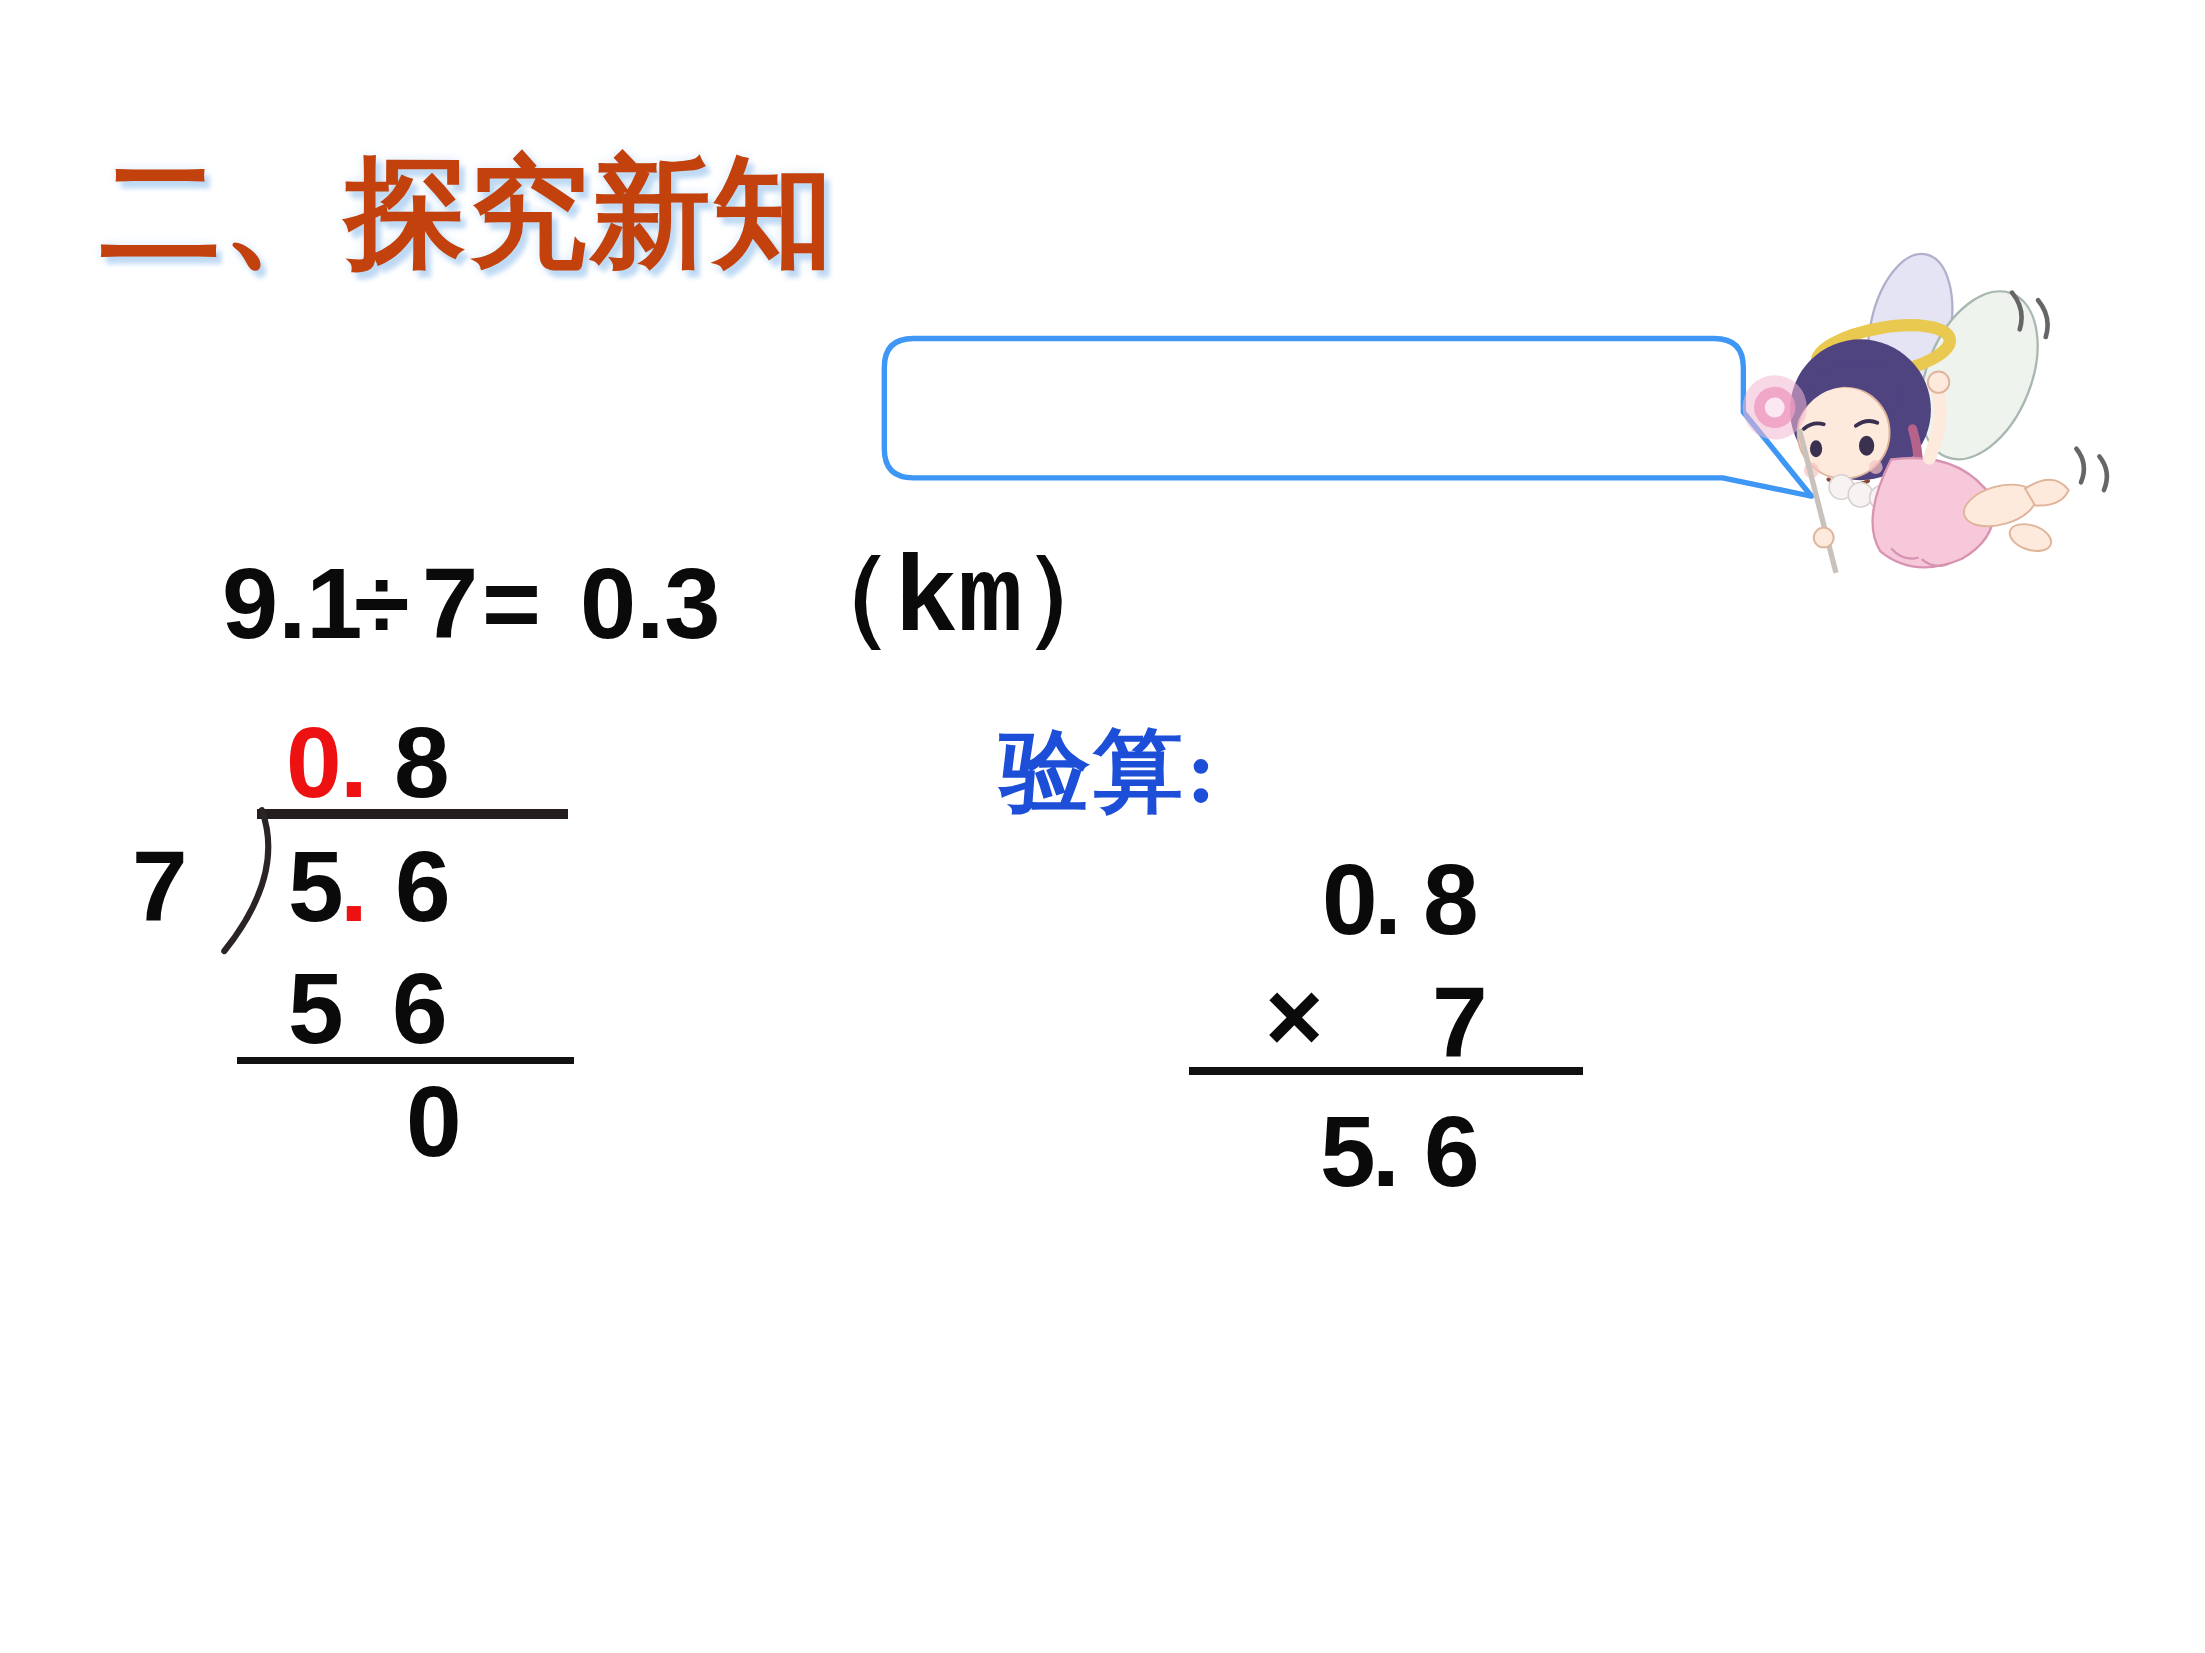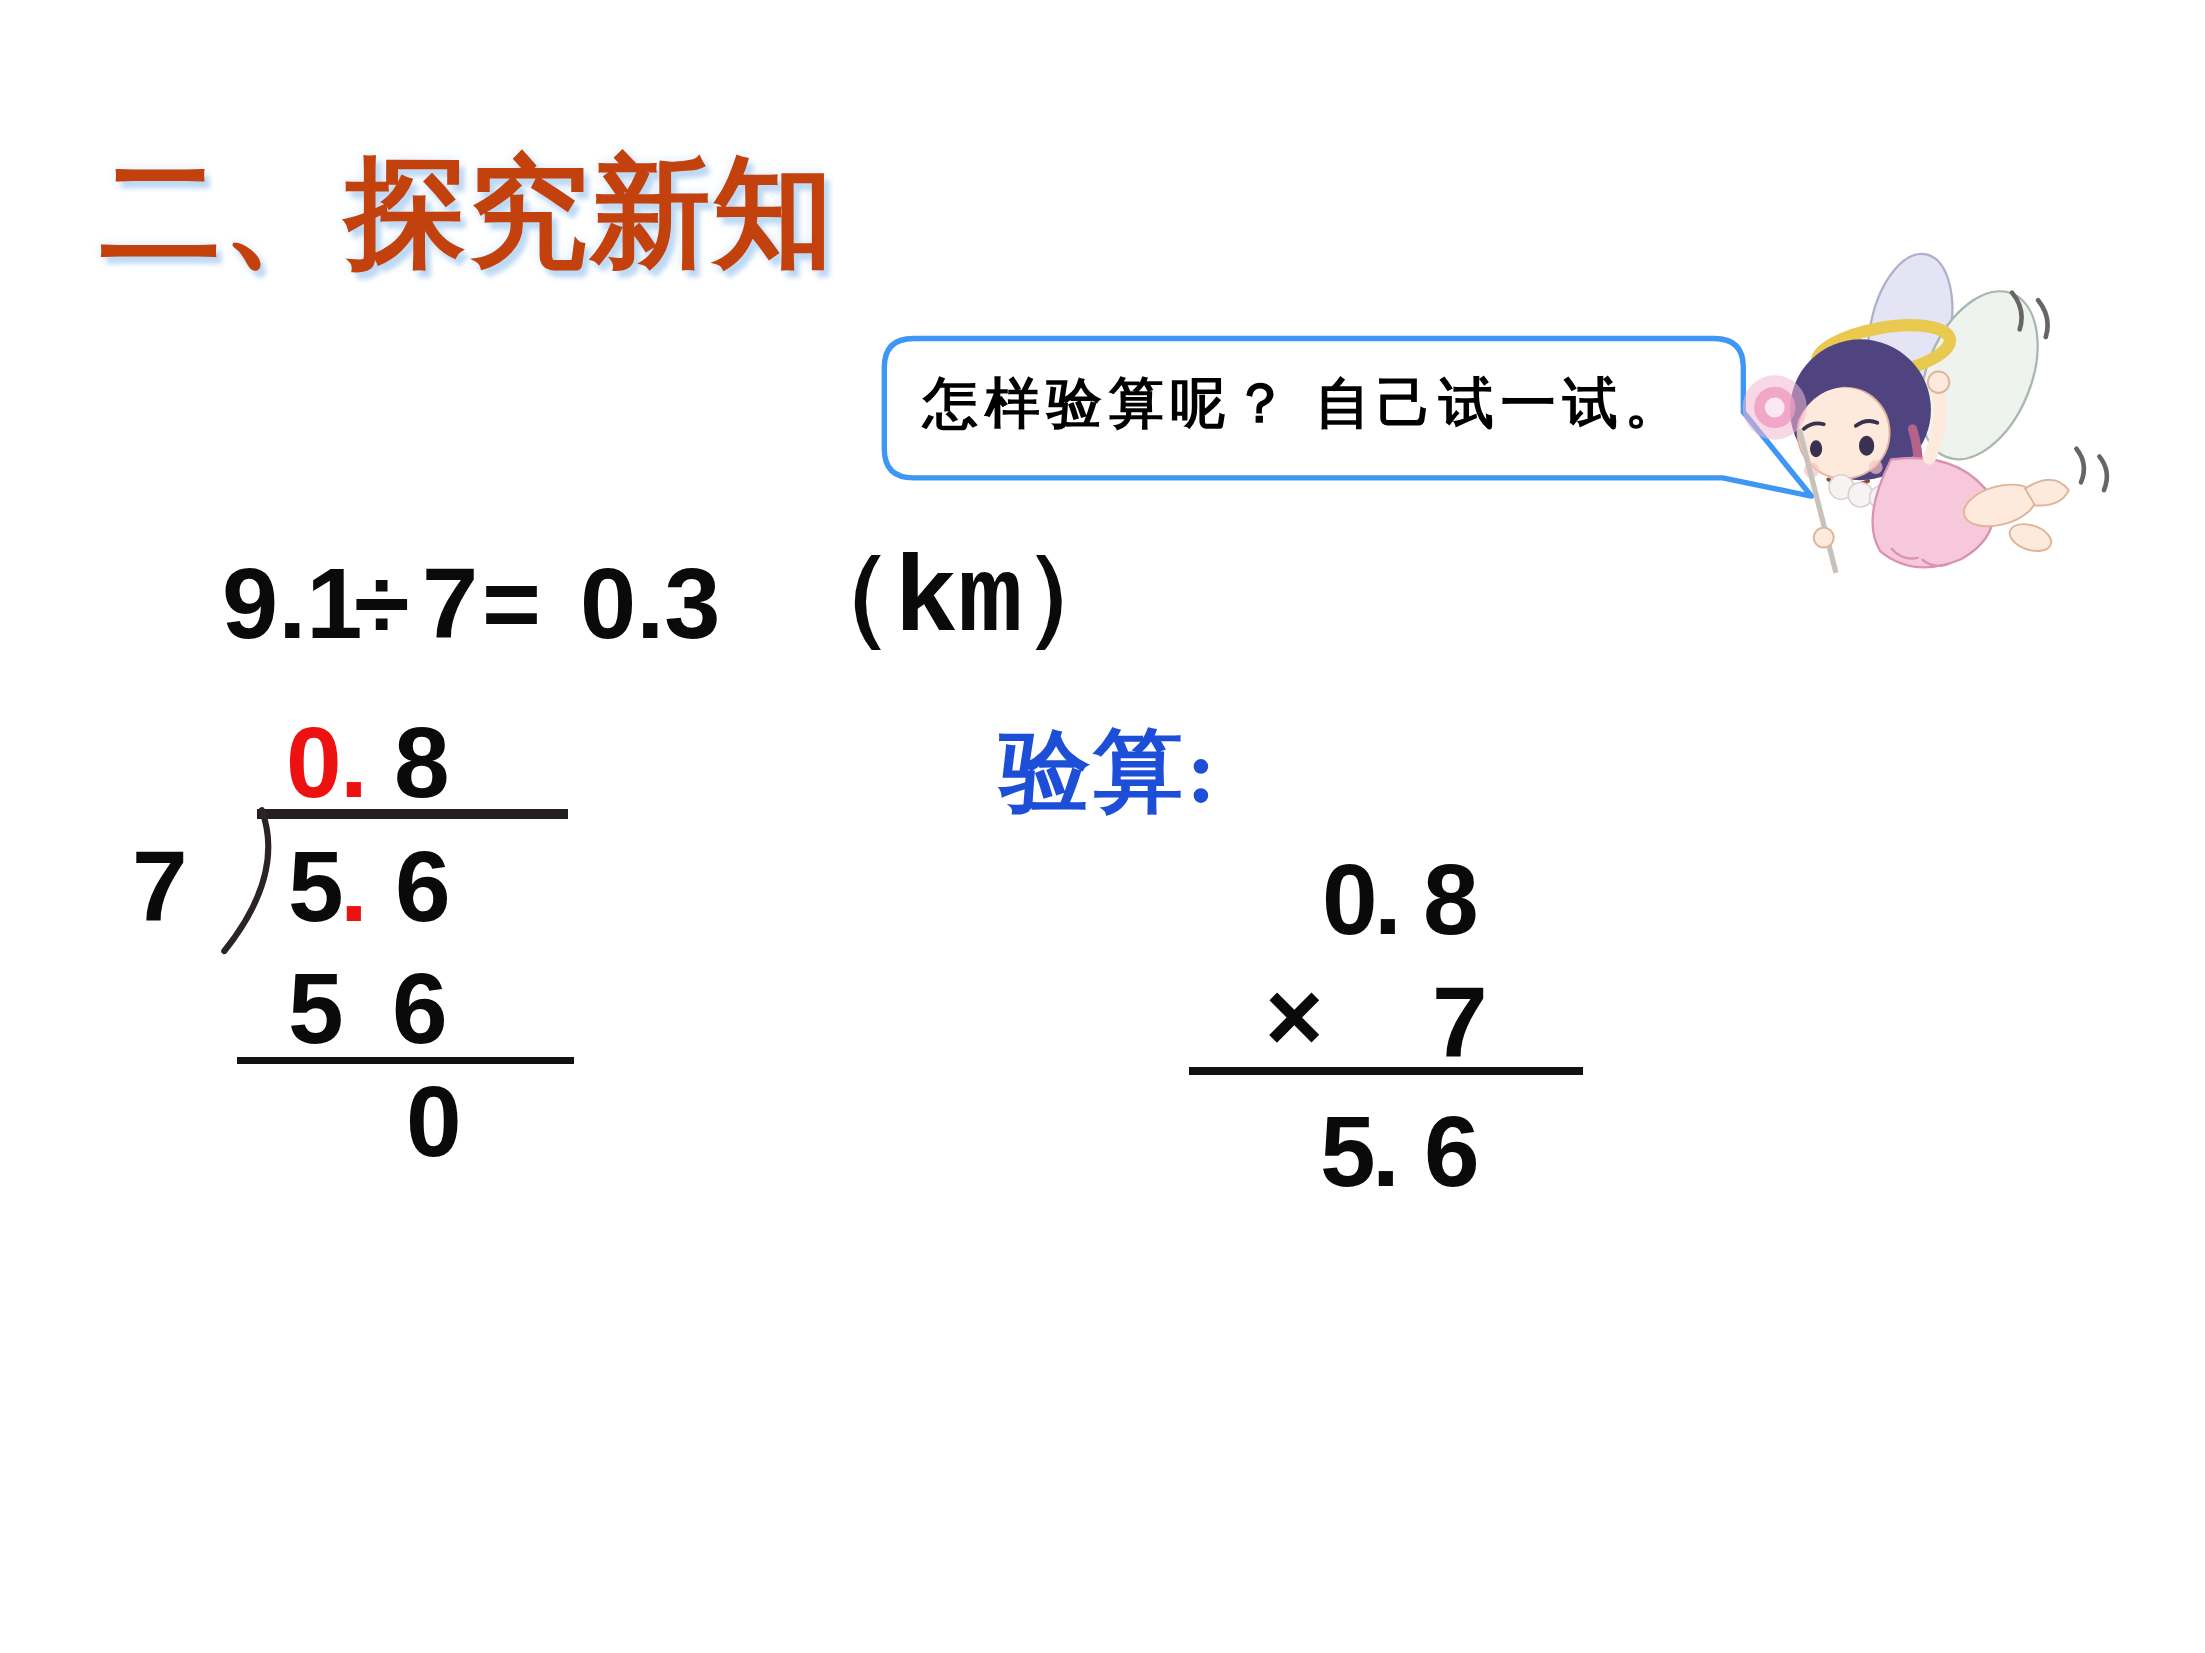--- a/index.html
+++ b/index.html
@@ -47,21 +47,20 @@
 </head>
 <body>
 
 <div class="slide">
 
   <div class="title">二、探究新知</div>
 
   <svg class="overlay" viewBox="0 0 2880 2160">
     <path d="M 1193,442 L 2239,442 Q 2277,442 2277,480 L 2277,538 L 2366,648 L 2250,624 L 1193,624 Q 1155,624 1155,586 L 1155,480 Q 1155,442 1193,442 Z" fill="#ffffff" stroke="#3e97f5" stroke-width="7" stroke-linejoin="round"></path>
   </svg>
-  <div class="bubble-text">怎样验算呢？ 自己试一试。</div>
 
   <svg class="overlay" viewBox="0 0 2880 2160">
 
     <ellipse cx="2495" cy="430" rx="52" ry="100" fill="#e4e4f4" stroke="#b0b0cc" stroke-width="3" transform="rotate(12 2495 430)"></ellipse>
     <ellipse cx="2585" cy="490" rx="68" ry="115" fill="#eef3ee" stroke="#a8b8b0" stroke-width="3" transform="rotate(22 2585 490)"></ellipse>
     <path d="M 2628,382 q 18,22 10,48 M 2662,392 q 18,22 10,48" fill="none" stroke="#666" stroke-width="6" stroke-linecap="round"></path>
 
     <ellipse cx="2460" cy="458" rx="88" ry="30" fill="none" stroke="#e9c94f" stroke-width="16" transform="rotate(-10 2460 458)"></ellipse>
 
     <circle cx="2430" cy="535" r="92" fill="#4f4380"></circle>

